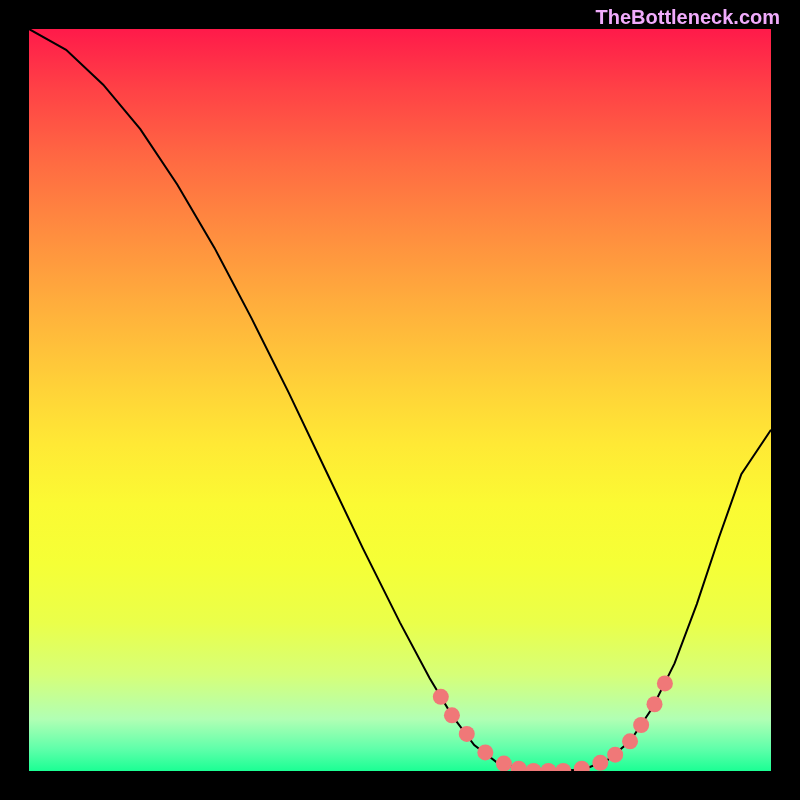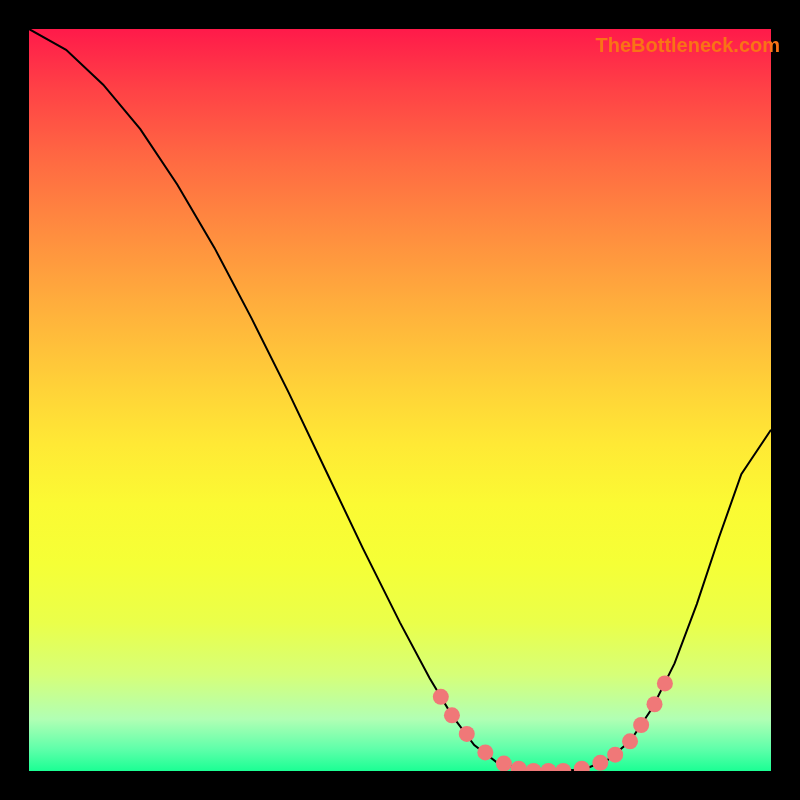--- a/index.html
+++ b/index.html
@@ -14,25 +14,24 @@
   .container {
     position: relative;
     width: 800px;
     height: 800px;
     background: #000;
   }
   .attribution {
     position: absolute;
     top: 6px;
     right: 20px;
-    color: #f97316;
+    color: #f0abfc;
     font-size: 20px;
     font-weight: bold;
     z-index: 10;
-    margin-top: 28px;
   }
   .plot-area {
     position: absolute;
     left: 29px;
     top: 29px;
     width: 742px;
     height: 742px;
     background: linear-gradient(to bottom,
       #ff1a4a 0%,
       #ff4146 8%,

